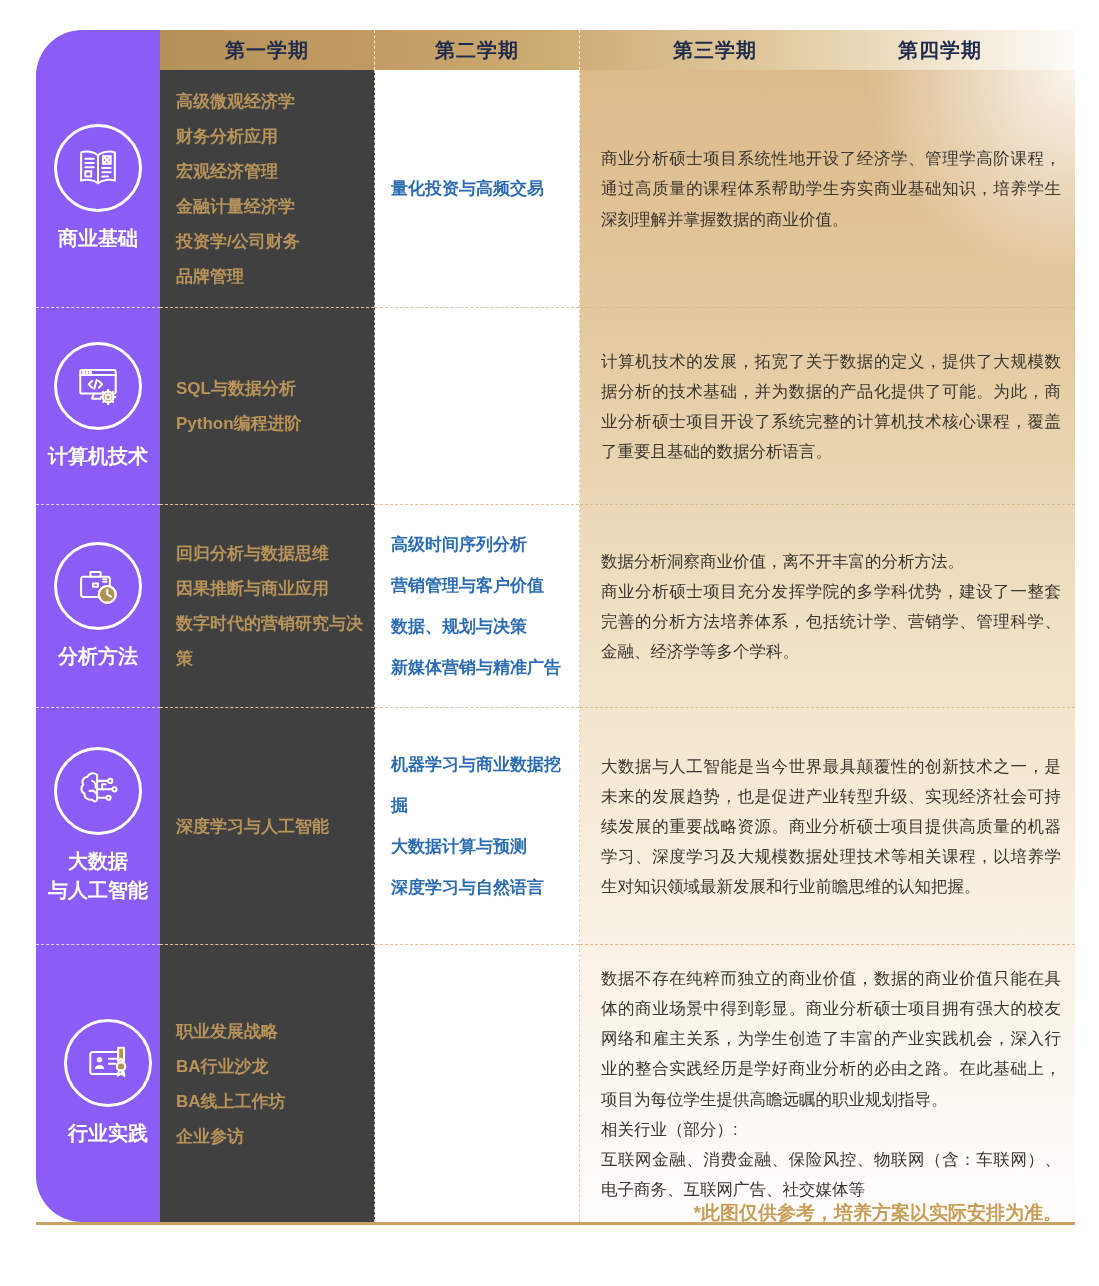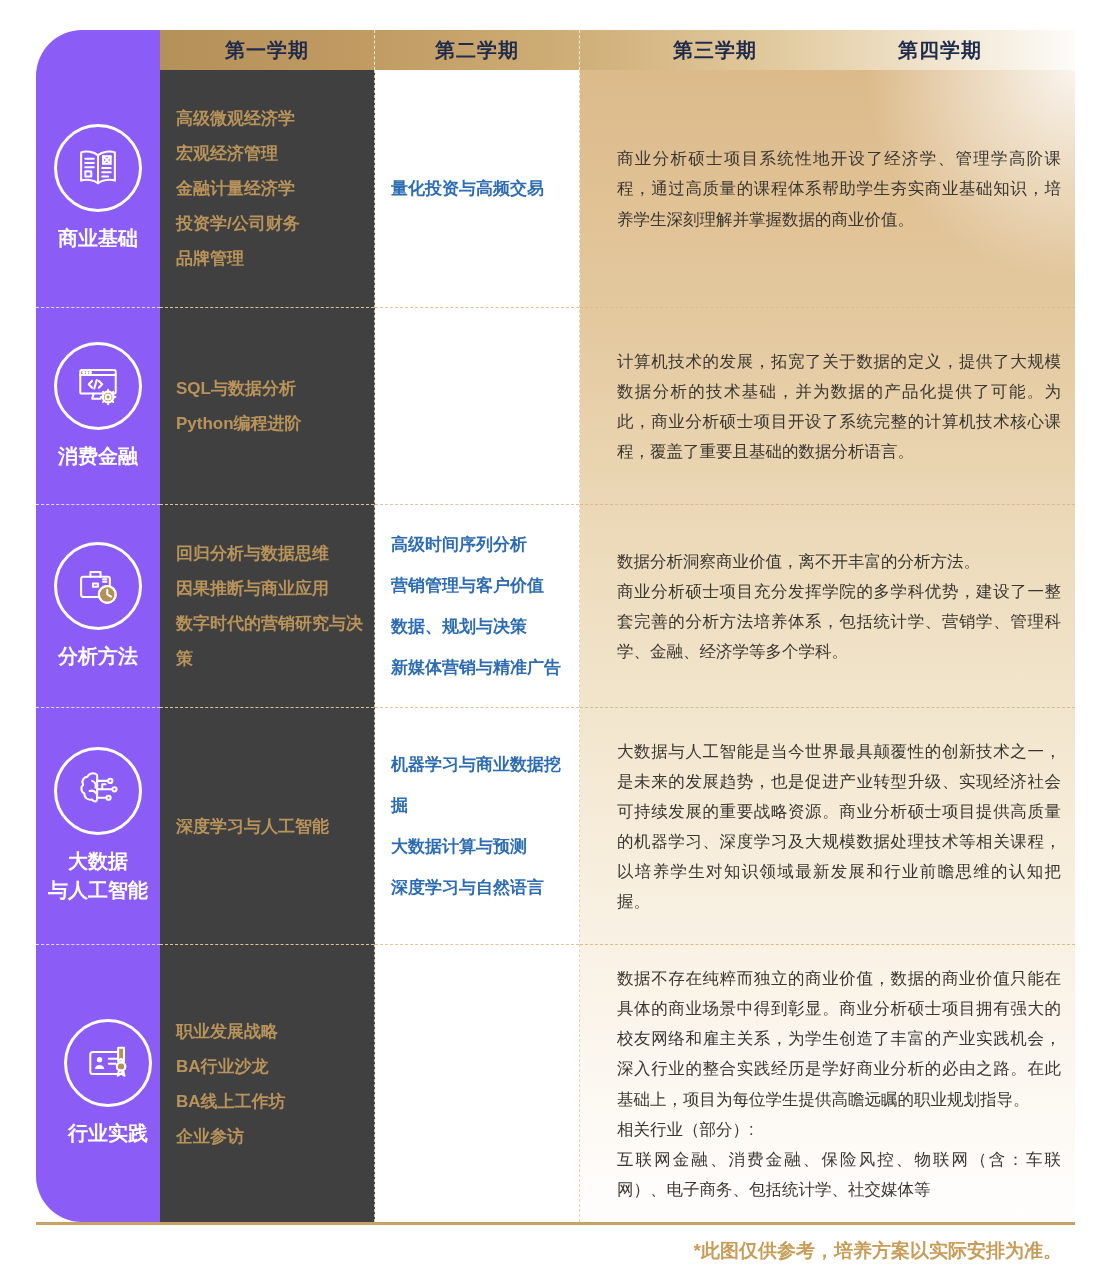--- a/index.html
+++ b/index.html
@@ -46,26 +46,26 @@
   .cell{border-bottom:1px dashed #d9bc8e;display:flex;flex-direction:column;justify-content:center;}
   .col1 .cell,.col2 .cell{border-bottom:1px dashed #ddc49b;}
   .cell:last-child{border-bottom:none;}
   .r1{height:238px;} .r2{height:197px;} .r3{height:203px;} .r4{height:237px;} .r5{height:277px;padding-left:20px;}
 
   .courses{padding-left:16px;padding-right:6px;}
   .course{display:block;font-weight:bold;font-size:17px;line-height:35px;}
   .course.gold{color:#b8935a;}
   .course.blue{color:#2d6cb3;line-height:41px;}
 
-  .desc-cell{padding:10px 14px 10px 37px;}
+  .desc-cell{padding:10px 14px 10px 21px;}
   .desc{font-size:16.5px;line-height:1.82;color:#3a3630;white-space:pre-line;
     text-align:justify;}
 
   
-  .footnote{position:absolute;left:36px;top:1238px;width:1026px;text-align:right;
+  .footnote{position:absolute;left:36px;top:1200px;width:1026px;text-align:right;
     font-weight:bold;font-size:19px;color:#c79d57;}
 </style>
 </head>
 <body>
 
 <div class="page">
   <div class="board">
 
     <aside class="sidebar">
       <div class="head-spacer"></div>
@@ -112,21 +112,21 @@
               <line x1="35.5" y1="45" x2="38" y2="45"></line>
                 <line x1="50" y1="45" x2="52.5" y2="45"></line>
               <line x1="38" y1="39" x2="39.8" y2="40.8"></line>
                 <line x1="48.2" y1="49.2" x2="50" y2="51"></line>
               <line x1="50" y1="39" x2="48.2" y2="40.8"></line>
                 <line x1="39.8" y1="49.2" x2="38" y2="51"></line>
             </g>
           </svg>
         </div>
         <div class="side-label">
-          <span>消费金融</span>
+          <span>计算机技术</span>
             <span></span>
         </div>
       </div>
 
       <div class="side-cell r3">
         <div class="icon-circle">
           <svg viewBox="0 0 64 64" fill="none" stroke="#ffffff" stroke-width="2.4" stroke-linecap="round" stroke-linejoin="round">
             <rect x="12" y="21" width="34" height="24" rx="2.5"></rect>
             <path d="M23 21 V15.5 H35 V21"></path>
             <rect x="26" y="29" width="6" height="4"></rect>
@@ -196,20 +196,21 @@
           <span>第三学期</span>
           <span>第四学期</span>
         </div>
       </div>
 
       <div class="body">
 
         <div class="col col1">
           <div class="cell courses r1">
             <span class="course gold">高级微观经济学</span>
+            <span class="course gold">财务分析应用</span>
             <span class="course gold">宏观经济管理</span>
             <span class="course gold">金融计量经济学</span>
             <span class="course gold">投资学/公司财务</span>
             <span class="course gold">品牌管理</span>
           </div>
           <div class="cell courses r2">
             <span class="course gold">SQL与数据分析</span>
             <span class="course gold">Python编程进阶</span>
           </div>
           <div class="cell courses r3">
@@ -257,21 +258,21 @@
           <div class="cell desc-cell r3">
             <p class="desc">数据分析洞察商业价值，离不开丰富的分析方法。
 商业分析硕士项目充分发挥学院的多学科优势，建设了一整套完善的分析方法培养体系，包括统计学、营销学、管理科学、金融、经济学等多个学科。</p>
           </div>
           <div class="cell desc-cell r4">
             <p class="desc">大数据与人工智能是当今世界最具颠覆性的创新技术之一，是未来的发展趋势，也是促进产业转型升级、实现经济社会可持续发展的重要战略资源。商业分析硕士项目提供高质量的机器学习、深度学习及大规模数据处理技术等相关课程，以培养学生对知识领域最新发展和行业前瞻思维的认知把握。</p>
           </div>
           <div class="cell desc-cell r5">
             <p class="desc">数据不存在纯粹而独立的商业价值，数据的商业价值只能在具体的商业场景中得到彰显。商业分析硕士项目拥有强大的校友网络和雇主关系，为学生创造了丰富的产业实践机会，深入行业的整合实践经历是学好商业分析的必由之路。在此基础上，项目为每位学生提供高瞻远瞩的职业规划指导。
 相关行业（部分）:
-互联网金融、消费金融、保险风控、物联网（含：车联网）、电子商务、包括统计学、社交媒体等</p>
+互联网金融、消费金融、保险风控、物联网（含：车联网）、电子商务、互联网广告、社交媒体等</p>
           </div>
         </div>
 
       </div>
     </div>
   </div>
 
   <div class="footnote">*此图仅供参考，培养方案以实际安排为准。</div>
 </div>
 

